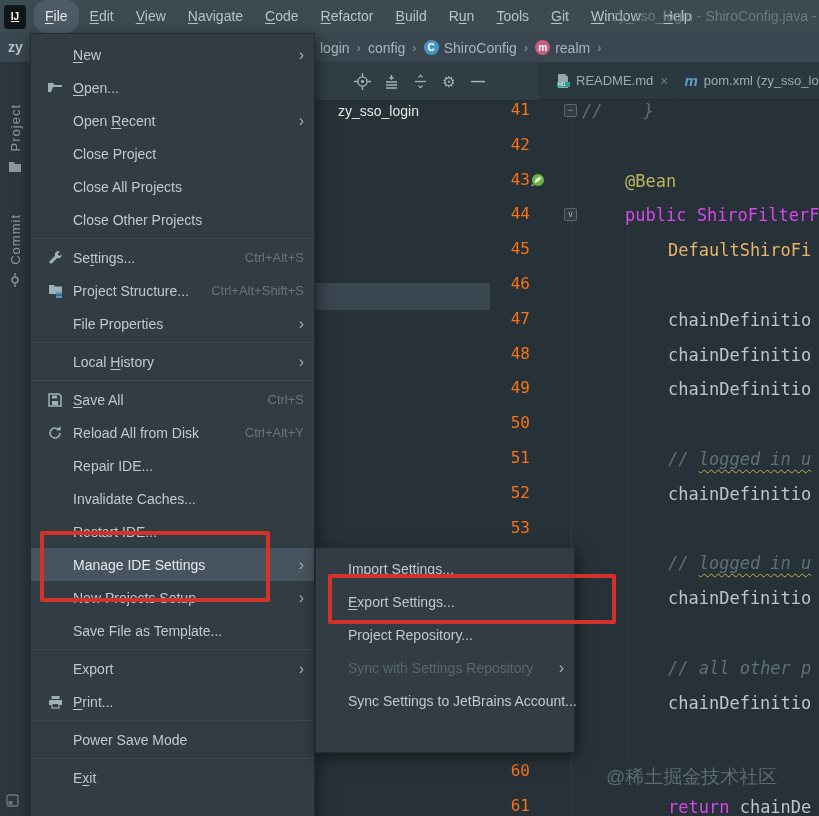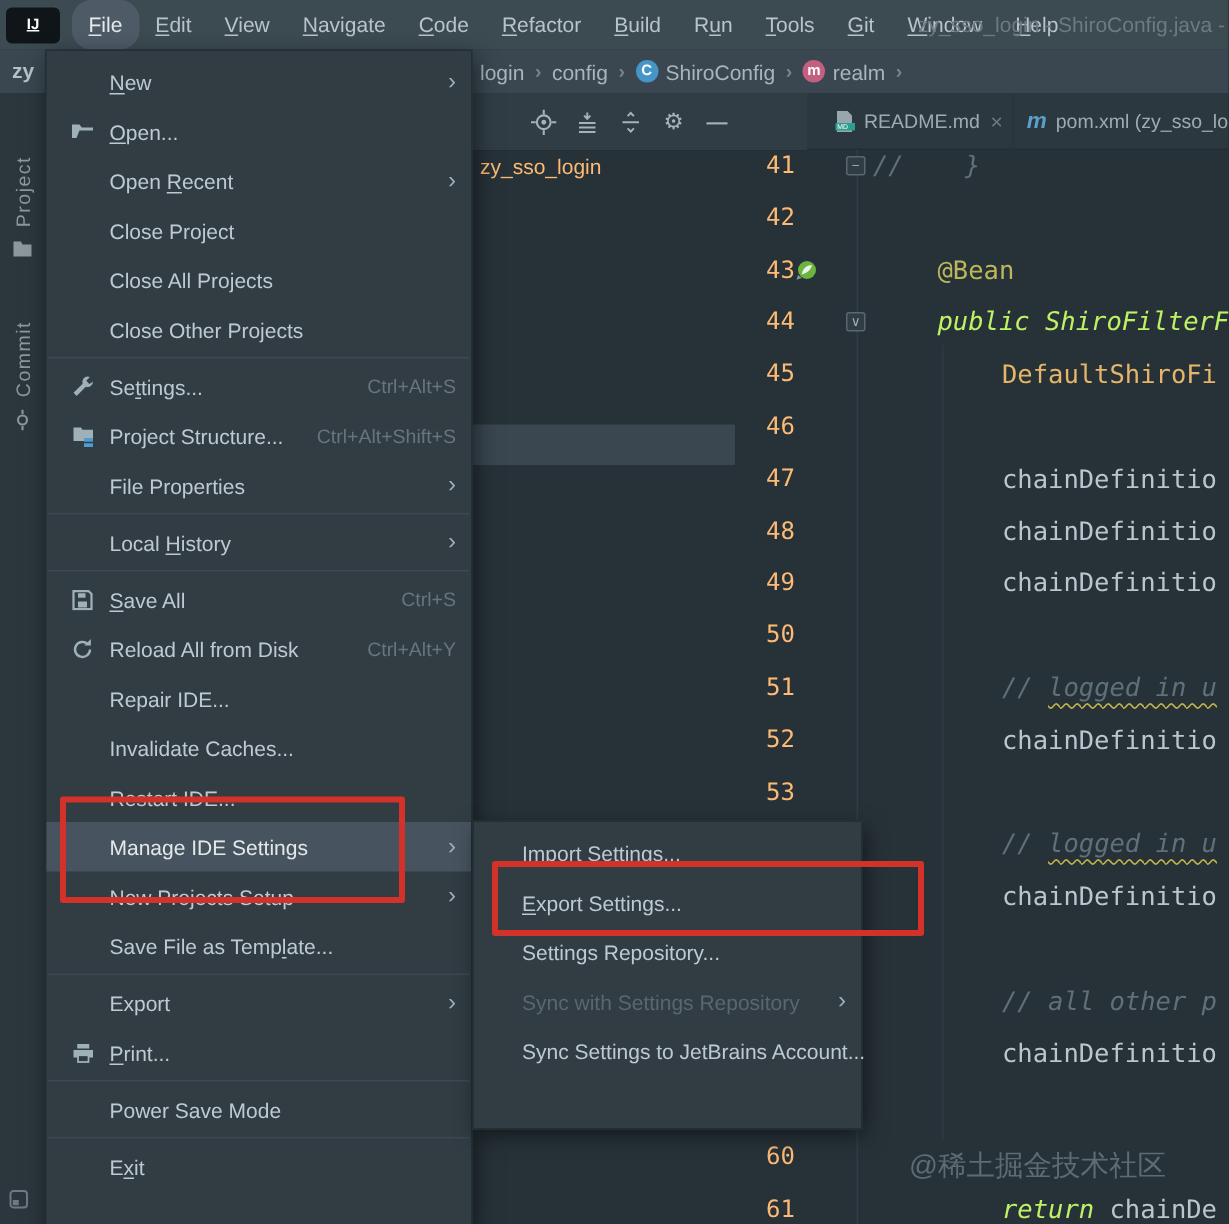--- a/index.html
+++ b/index.html
@@ -2,21 +2,21 @@
 <html><head>
 <meta charset="utf-8">
 <style>
   html,body{margin:0;padding:0;}
   body{width:819px;height:816px;position:relative;overflow:hidden;background:#273238;
        font-family:"Liberation Sans","DejaVu Sans",sans-serif;-webkit-font-smoothing:antialiased;}
   u{text-decoration:underline;text-underline-offset:2px;}
 
   
   .titlebar{position:absolute;left:0;top:0;width:819px;height:33px;background:#3c4a52;display:flex;align-items:center;z-index:5;}
-  .logo{width:36px;height:24px;margin:0 8px 0 4px;background:#10151a;border-radius:4px;color:#fff;
+  .logo{width:22px;height:24px;margin:0 8px 0 4px;background:#10151a;border-radius:4px;color:#fff;
         font-size:10px;font-weight:bold;display:flex;align-items:center;justify-content:center;text-decoration:underline;}
   .mb-item{height:33px;line-height:33px;padding:0 11px;font-size:14px;color:#b9c3c9;cursor:default;border-radius:13px;}
   .mb-item.active{background:#4e5b66;color:#e4e9ec;}
   .win-title{position:absolute;left:612px;top:0;line-height:33px;font-size:14px;color:#6e7980;white-space:nowrap;}
 
   
   .crumbbar{position:absolute;left:0;top:33px;width:819px;height:29px;background:#3a4750;display:flex;align-items:center;z-index:4;}
   .tw-header-frag{position:absolute;left:8px;top:0;line-height:29px;color:#b6c0c6;font-size:14px;font-weight:bold;}
   .crumbs{position:absolute;left:320px;top:0;height:29px;display:flex;align-items:center;}
   .crumb{color:#a9b4bb;font-size:14px;display:flex;align-items:flex-start;}
@@ -40,34 +40,34 @@
   .tab-stub::after{content:"";position:absolute;left:0;right:0;bottom:0;height:3px;background:#26a69a;}
 
   
   .stripe{position:absolute;left:0;top:62px;width:30px;height:754px;background:#2c363d;border-right:1px solid #232d34;z-index:6;}
   .stripe-item{position:absolute;left:0;width:30px;display:flex;flex-direction:column;align-items:center;}
   .vlabel{writing-mode:vertical-rl;transform:rotate(180deg);color:#8d979e;font-size:13px;letter-spacing:1px;}
   .stripe-ico{margin-top:8px;}
 
   
   .tree{position:absolute;left:315px;top:100px;width:175px;height:716px;background:#273238;z-index:2;}
-  .tree-root{position:absolute;left:5px;top:3px;color:#fdba74;font-size:14px;}
+  .tree-root{position:absolute;left:23px;top:3px;color:#e5e5e5;font-size:14px;}
   .tree-sel{position:absolute;left:0;top:183px;width:175px;height:27px;background:#3a4650;}
   .tree-bottom{position:absolute;left:0;right:0;top:648px;height:1px;background:#333f47;}
 
   
   .editor{position:absolute;left:490px;top:100px;width:329px;height:716px;background:#273238;overflow:hidden;z-index:2;}
   .gutter-sep{position:absolute;left:81px;top:0;bottom:0;width:1px;background:#303d45;}
   .indent-guide{position:absolute;left:138px;top:130px;height:530px;width:1px;background:#2e3b43;}
   .cl{position:absolute;left:0;right:0;height:35px;}
-  .cl .ln{position:absolute;left:0;top:6px;width:40px;text-align:right;color:#fdba74;
+  .cl .ln{position:absolute;left:0;top:6px;width:40px;text-align:right;color:#f97316;
           font:16px "DejaVu Sans Mono",monospace;}
   .cl .code{position:absolute;top:4px;font:17px/26px "DejaVu Sans Mono",monospace;white-space:pre;}
   .c-comment{color:#5f707a;font-style:italic;}
-  .c-kw{color:#bef264;font-style:italic;}
+  .c-kw{color:#d946ef;}
   .c-ann{color:#bdb65b;}
   .c-cls{color:#e7b568;}
   .c-plain{color:#bac6cc;}
   .wavy{text-decoration:underline wavy #c3b24b 1px;text-underline-offset:4px;}
   .fold{position:absolute;left:74px;top:10px;width:13px;height:13px;border:1px solid #5a6770;background:#313c43;
         color:#9fb0b8;font-size:9px;line-height:11px;text-align:center;border-radius:2px;box-sizing:border-box;}
   .spring{position:absolute;left:40px;top:9px;width:15px;height:15px;}
   .watermark{position:absolute;left:116px;top:664px;font-size:19px;color:#5d6b73;white-space:nowrap;}
 
   
@@ -444,21 +444,21 @@
     </div>
   </div>
 <div class="menu" id="settings-submenu">
     <div class="mi no-icon-col">
       <span class="lbl">Import Settings...</span>
     </div>
     <div class="mi no-icon-col">
       <span class="lbl"><u>E</u>xport Settings...</span>
     </div>
     <div class="mi no-icon-col">
-      <span class="lbl">Settings Repository...</span>
+      <span class="lbl">Project Repository...</span>
     </div>
     <div class="mi no-icon-col dis">
       <span class="lbl">Sync with Settings Repository</span>
       <span class="arr">›</span>
     </div>
     <div class="mi no-icon-col">
       <span class="lbl">Sync Settings to JetBrains Account...</span>
     </div>
   </div>
 

